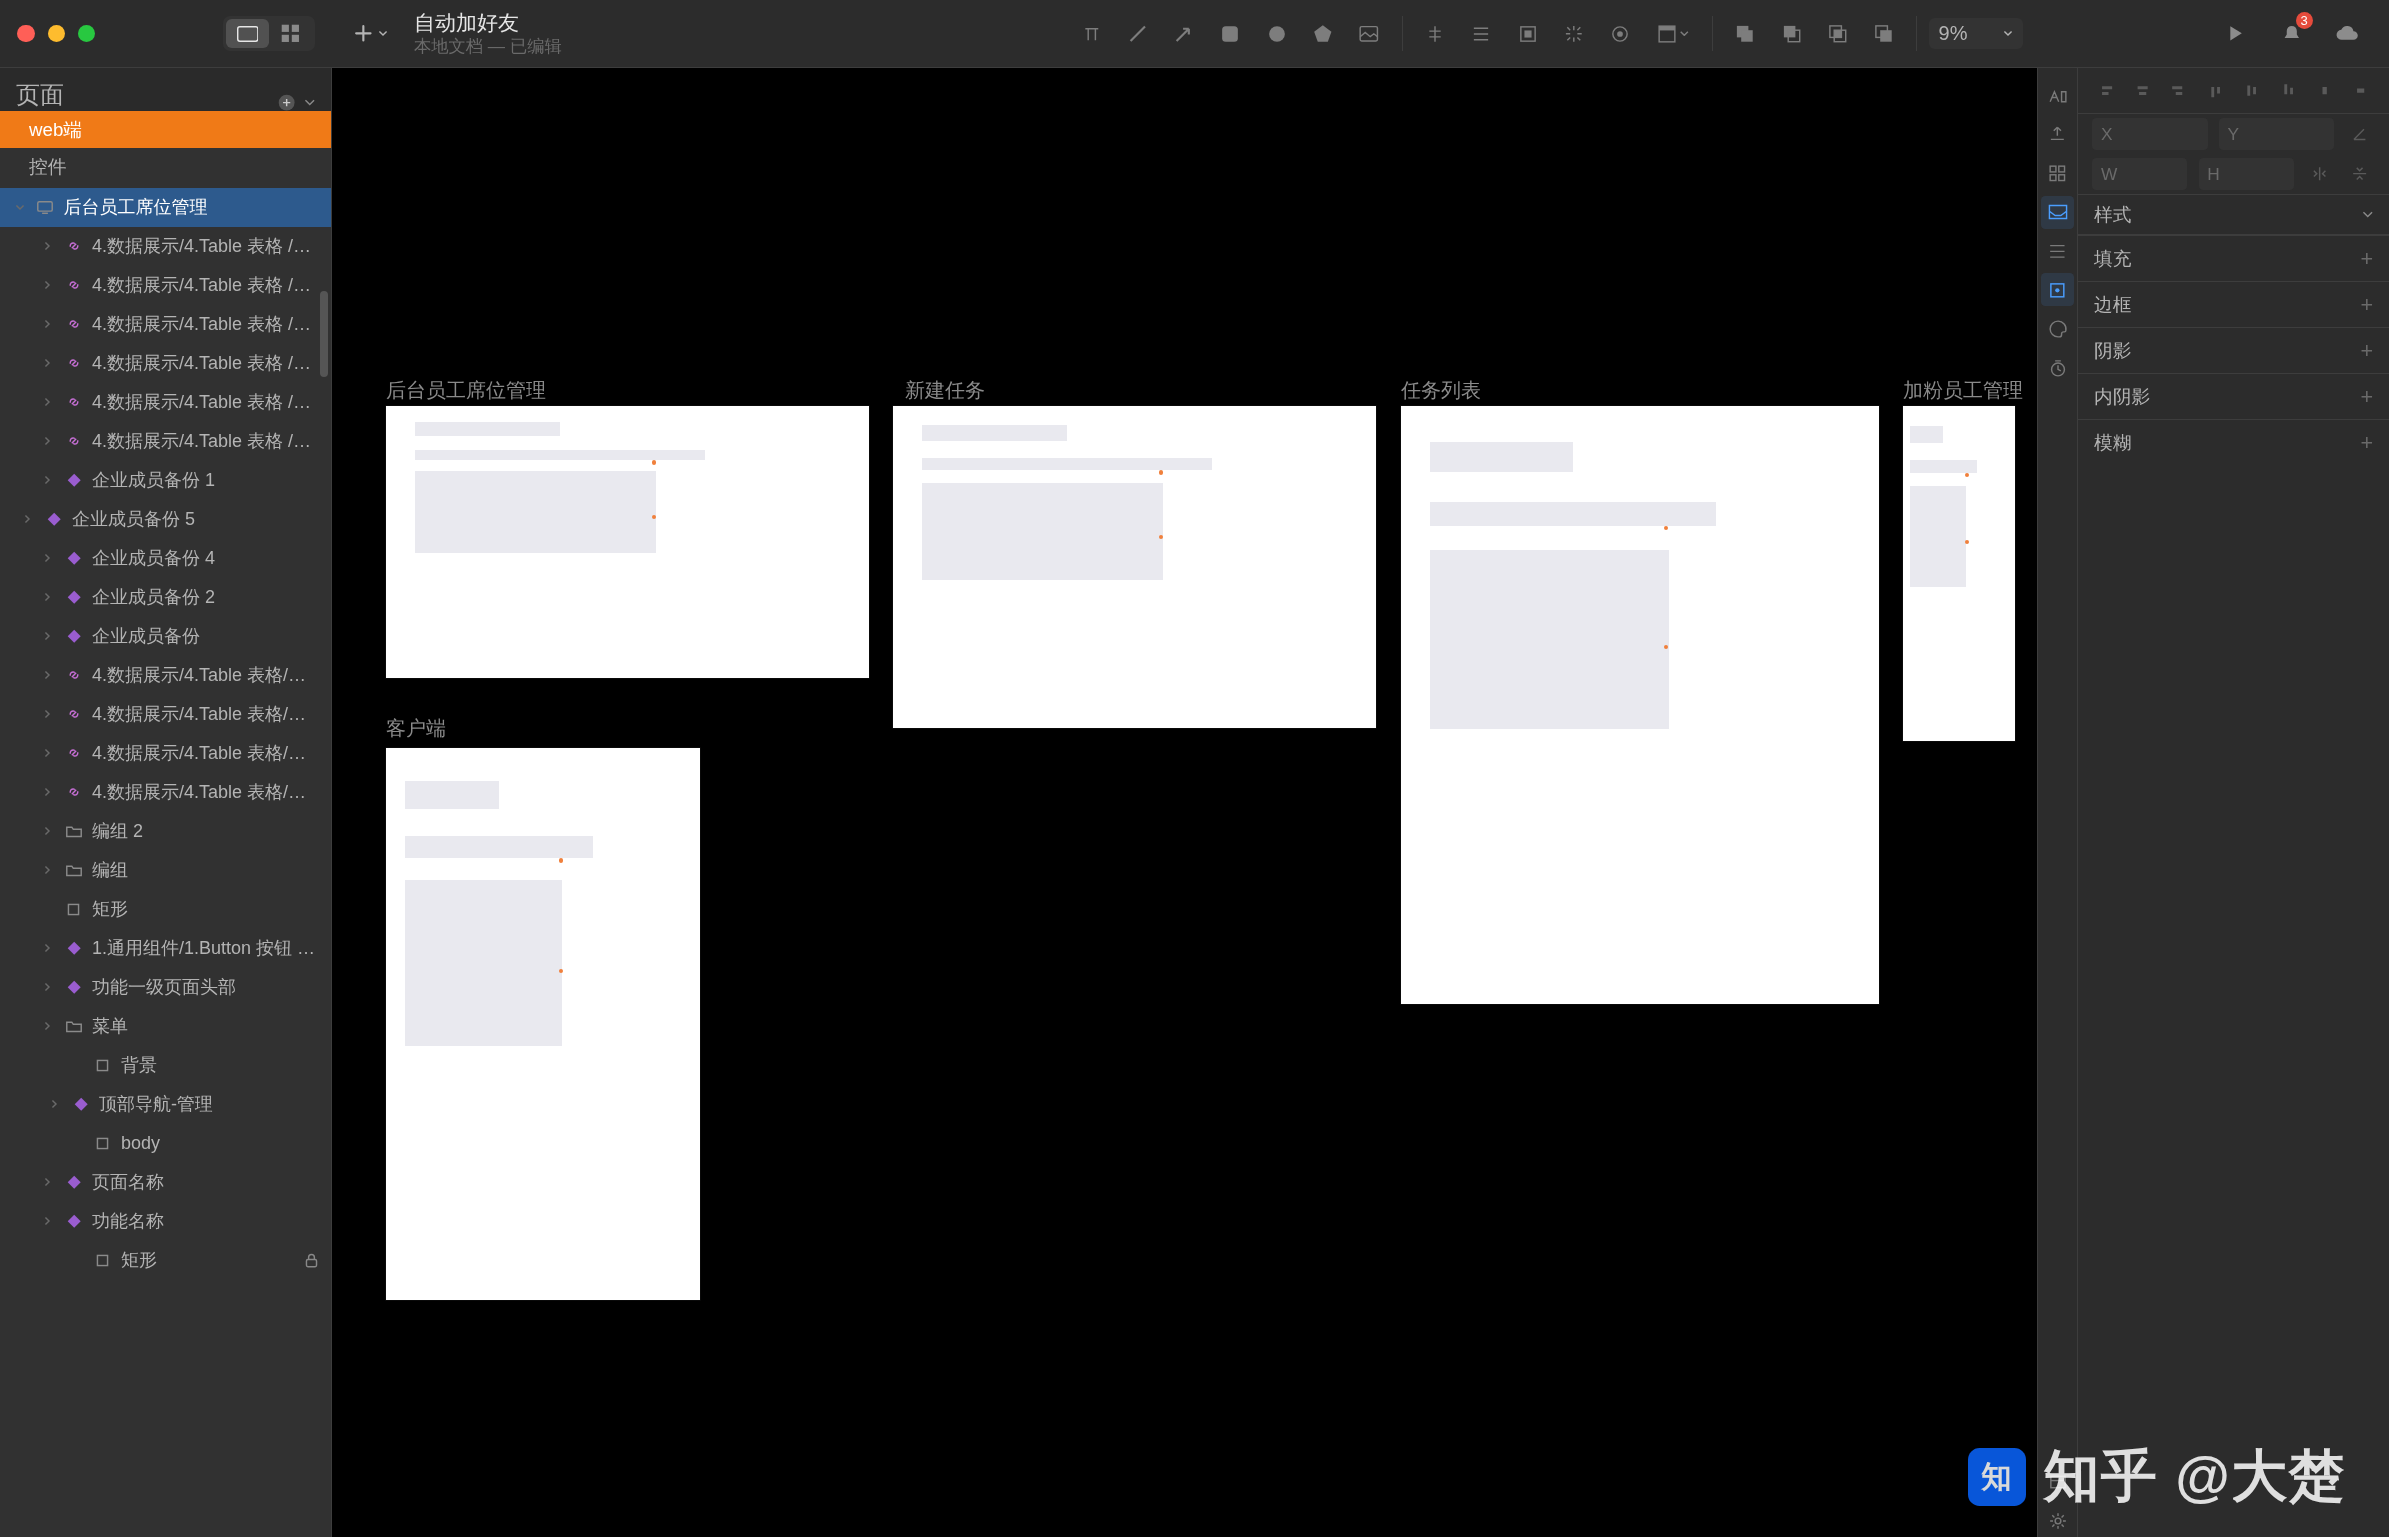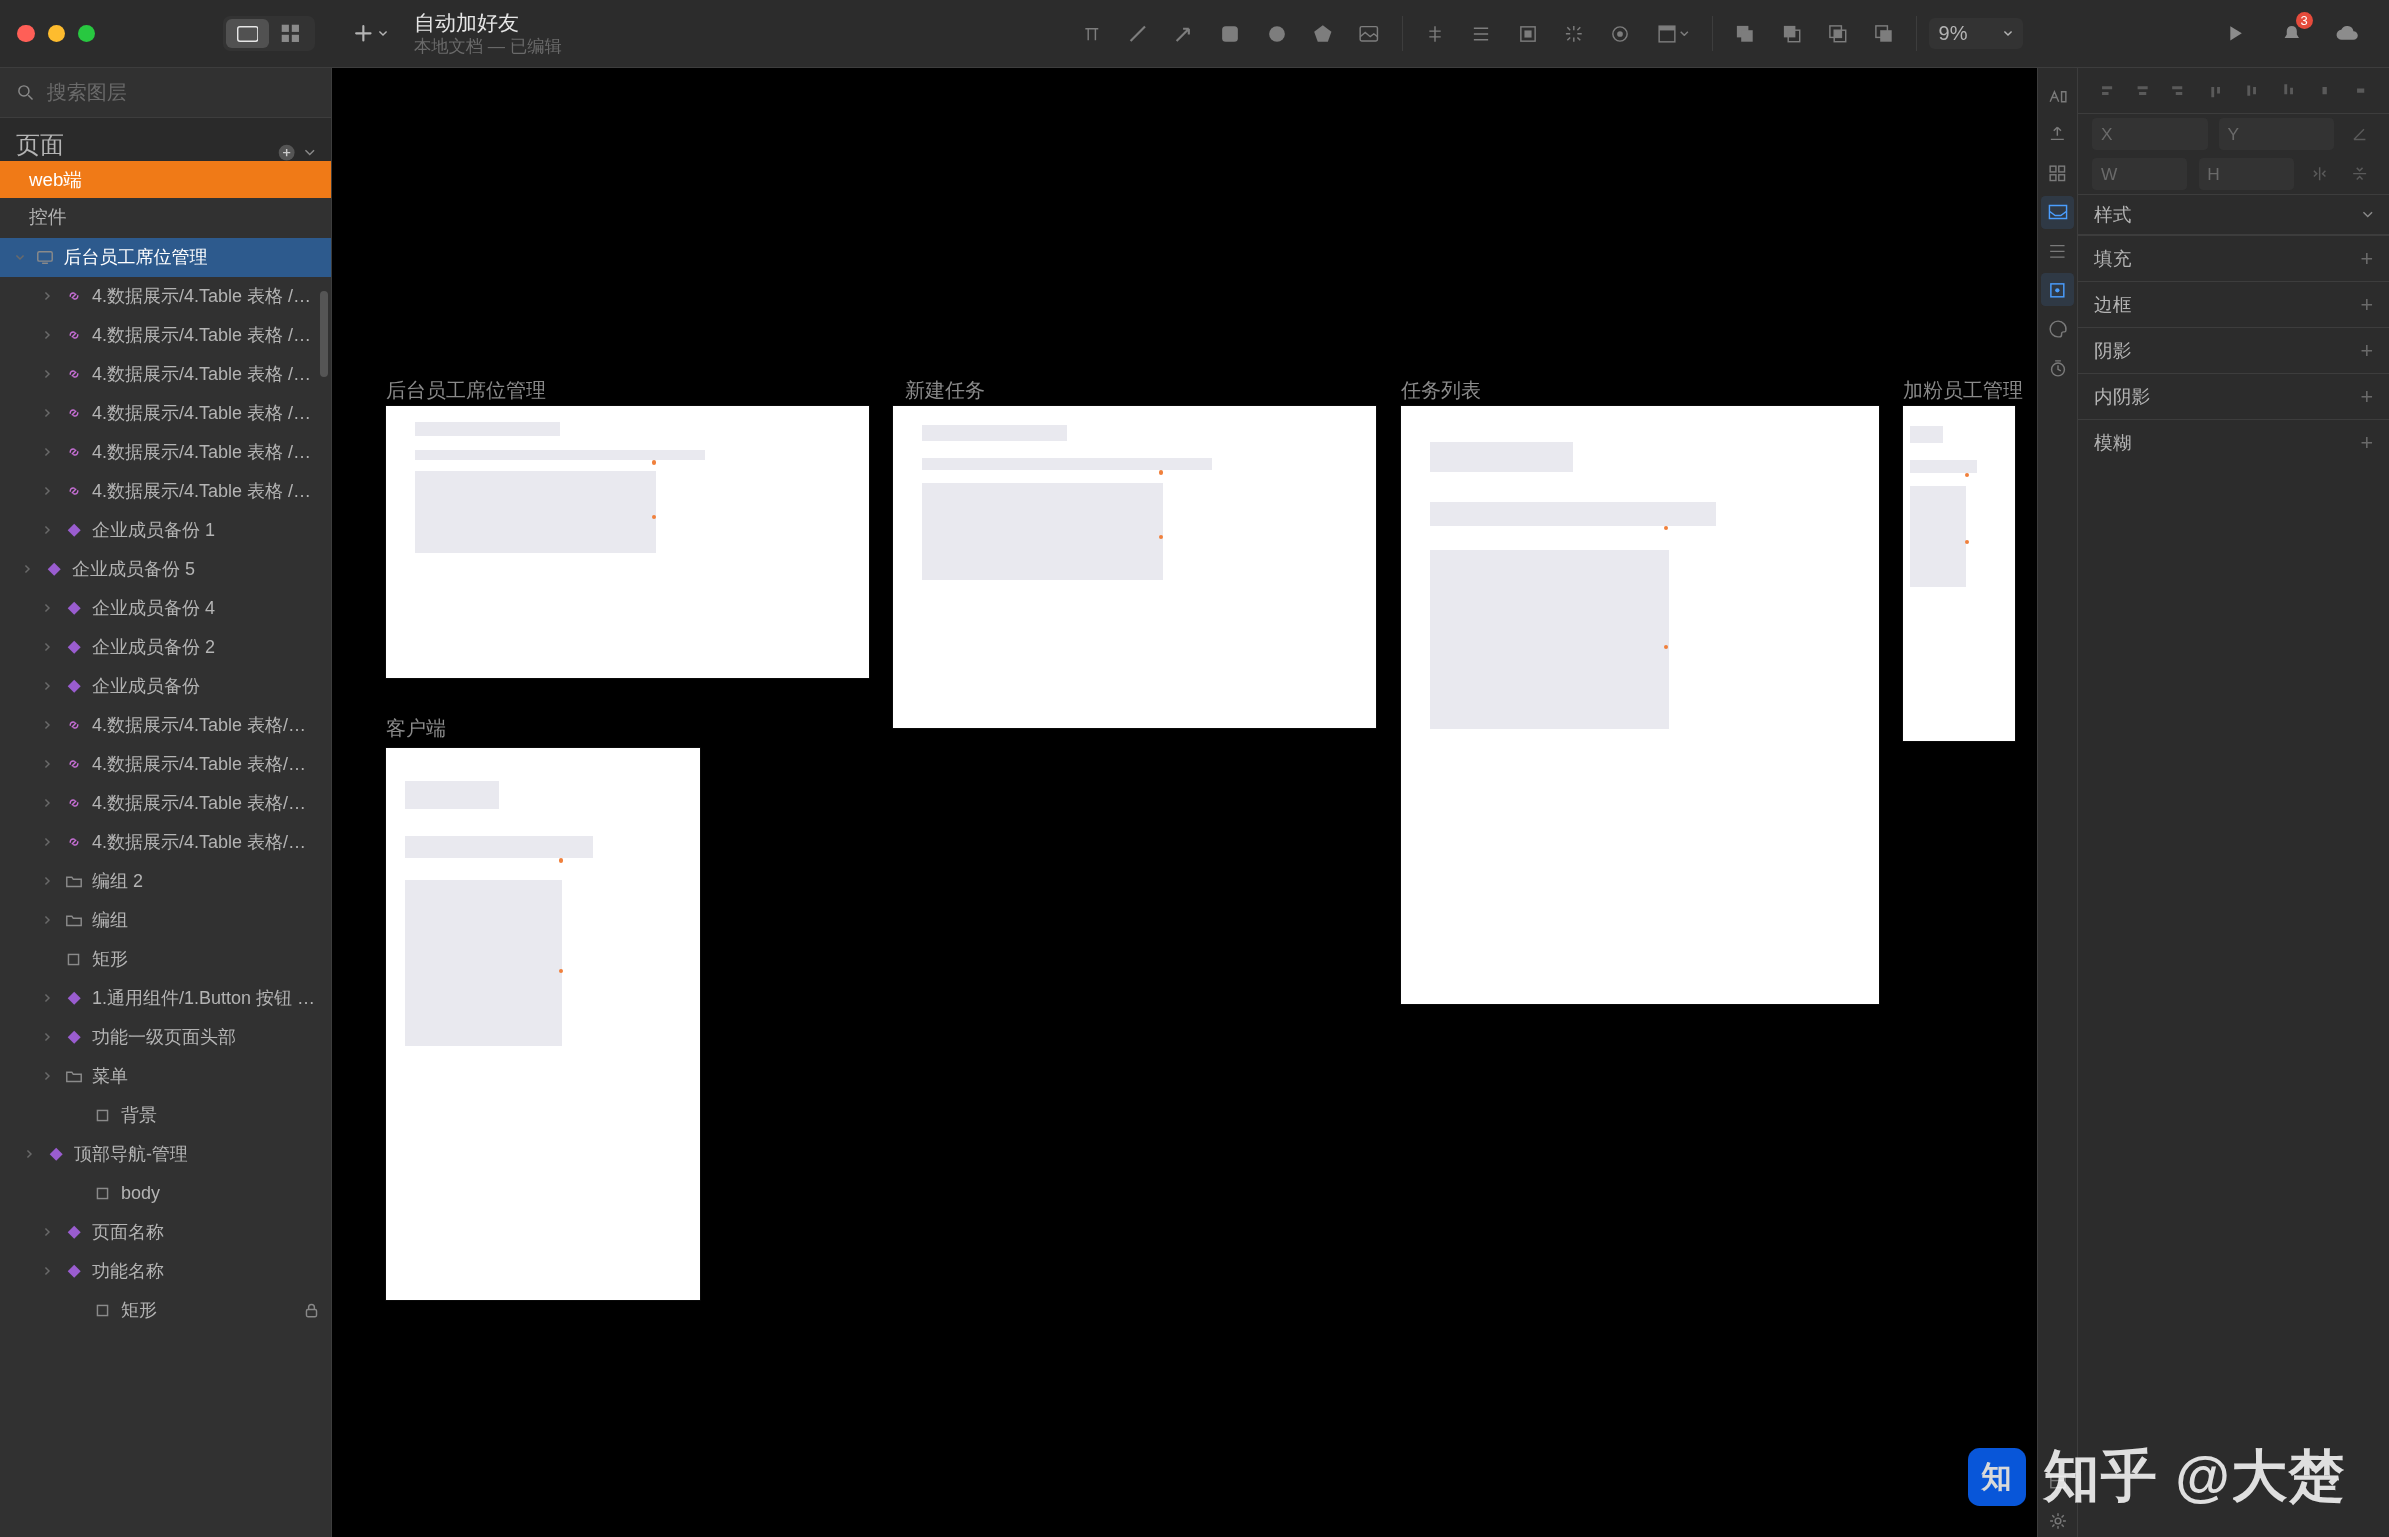--- a/index.html
+++ b/index.html
@@ -260,27 +260,20 @@
     </div>
     <div class="hr-btn">
         <svg width="26" height="18.7" viewBox="0 0 36 26">
           <path d="M11 22h16a6 6 0 000-12 9 9 0 00-17-2A6 6 0 0011 22z" fill="currentColor"></path>
         </svg>
       </div>
   </div>
 </div>
 
 <div class="sidebar">
-  <div class="search-row">
-    <svg width="18.7" height="18.7" viewBox="0 0 26 26">
-        <circle cx="11" cy="11" r="7" fill="none" stroke="#8a8a8a" stroke-width="2"></circle>
-        <path d="M17 17l6 6" stroke="#8a8a8a" stroke-width="2"></path>
-      </svg>
-    <input placeholder="搜索图层" style="">
-  </div>
   <div class="pages-head">
     <span>页面</span>
     <span class="r">
       <svg width="17.3" height="17.3" viewBox="0 0 24 24">
           <circle cx="12" cy="12" r="11" fill="#555"></circle>
           <path d="M12 7v10M7 12h10" stroke="#ccc" stroke-width="2"></path>
         </svg>
       <svg width="11.5" height="8.6" viewBox="0 0 16 12">
           <path d="M2 3l6 6 6-6" stroke="currentColor" stroke-width="2" fill="none"></path>
         </svg>
@@ -577,21 +570,21 @@
       </div>
       <div class="layer" style="padding-left: 69px;">
         <span class="chev"></span>
         <span class="ico ic-rect">
           <svg width="13" height="13" viewBox="0 0 18 18">
             <rect x="2" y="2" width="14" height="14" fill="none" stroke="currentColor" stroke-width="2"></rect>
           </svg>
         </span>
         <span class="lbl">背景</span>
       </div>
-      <div class="layer" style="padding-left: 22px;">
+      <div class="layer" style="padding-left: 30px; margin-left: 17px;">
         <span class="chev">
           <svg width="7.2" height="10" viewBox="0 0 10 14">
             <path d="M2 2l5 5-5 5" stroke="currentColor" stroke-width="2" fill="none"></path>
           </svg>
         </span>
         <span class="ico ic-comp">
           <svg width="14.4" height="14.4" viewBox="0 0 20 20">
             <path d="M10 1l9 9-9 9-9-9z" fill="currentColor"></path>
           </svg>
         </span>

